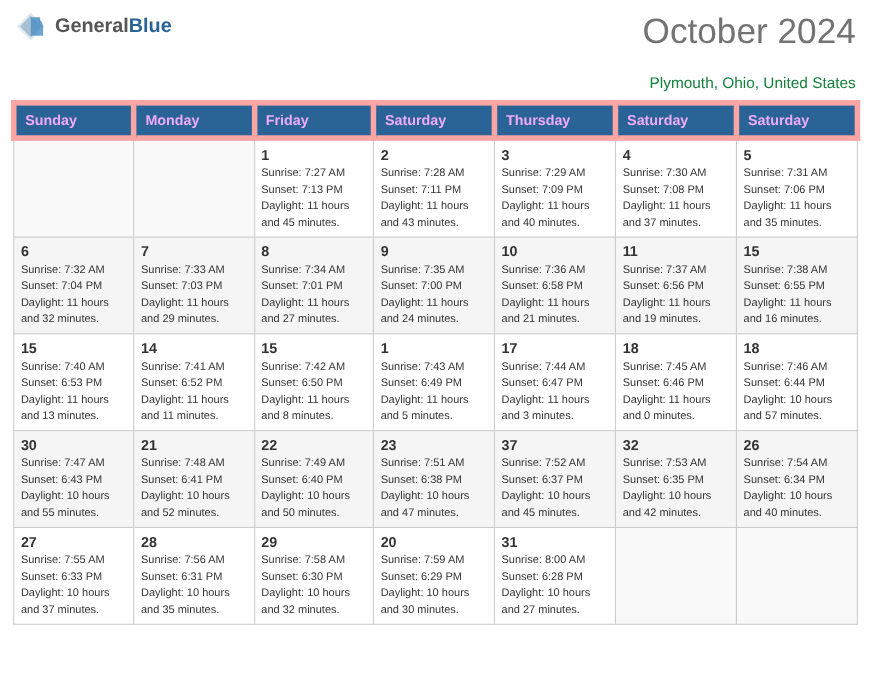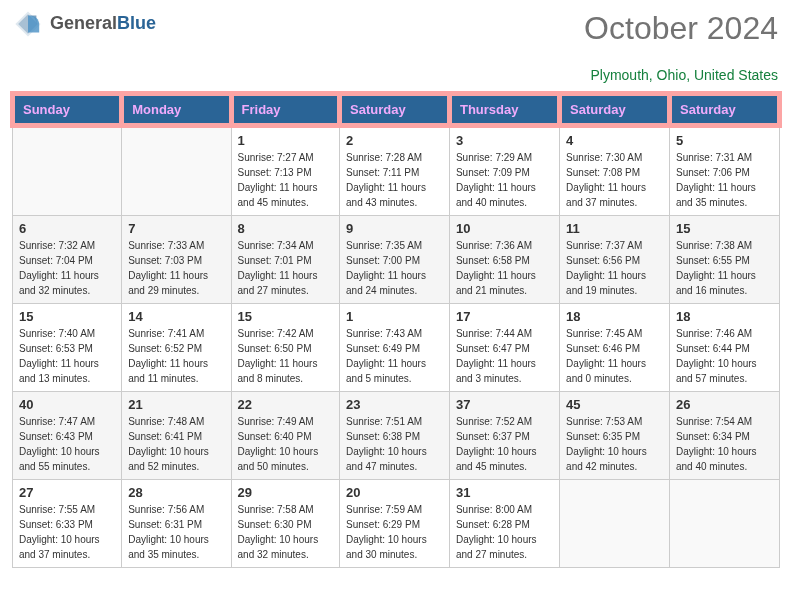--- a/index.html
+++ b/index.html
@@ -207,41 +207,41 @@
           <span class="day-number">18</span>
           <div class="day-info">Sunrise: 7:45 AM<br>Sunset: 6:46 PM<br>Daylight: 11 hours and 0 minutes.</div>
         </td>
         <td>
           <span class="day-number">18</span>
           <div class="day-info">Sunrise: 7:46 AM<br>Sunset: 6:44 PM<br>Daylight: 10 hours and 57 minutes.</div>
         </td>
       </tr>
       <tr>
         <td>
-          <span class="day-number">40</span>
+          <span class="day-number">30</span>
           <div class="day-info">Sunrise: 7:47 AM<br>Sunset: 6:43 PM<br>Daylight: 10 hours and 55 minutes.</div>
         </td>
         <td>
           <span class="day-number">21</span>
           <div class="day-info">Sunrise: 7:48 AM<br>Sunset: 6:41 PM<br>Daylight: 10 hours and 52 minutes.</div>
         </td>
         <td>
           <span class="day-number">22</span>
           <div class="day-info">Sunrise: 7:49 AM<br>Sunset: 6:40 PM<br>Daylight: 10 hours and 50 minutes.</div>
         </td>
         <td>
           <span class="day-number">23</span>
           <div class="day-info">Sunrise: 7:51 AM<br>Sunset: 6:38 PM<br>Daylight: 10 hours and 47 minutes.</div>
         </td>
         <td>
           <span class="day-number">37</span>
           <div class="day-info">Sunrise: 7:52 AM<br>Sunset: 6:37 PM<br>Daylight: 10 hours and 45 minutes.</div>
         </td>
         <td>
-          <span class="day-number">45</span>
+          <span class="day-number">32</span>
           <div class="day-info">Sunrise: 7:53 AM<br>Sunset: 6:35 PM<br>Daylight: 10 hours and 42 minutes.</div>
         </td>
         <td>
           <span class="day-number">26</span>
           <div class="day-info">Sunrise: 7:54 AM<br>Sunset: 6:34 PM<br>Daylight: 10 hours and 40 minutes.</div>
         </td>
       </tr>
       <tr>
         <td>
           <span class="day-number">27</span>

